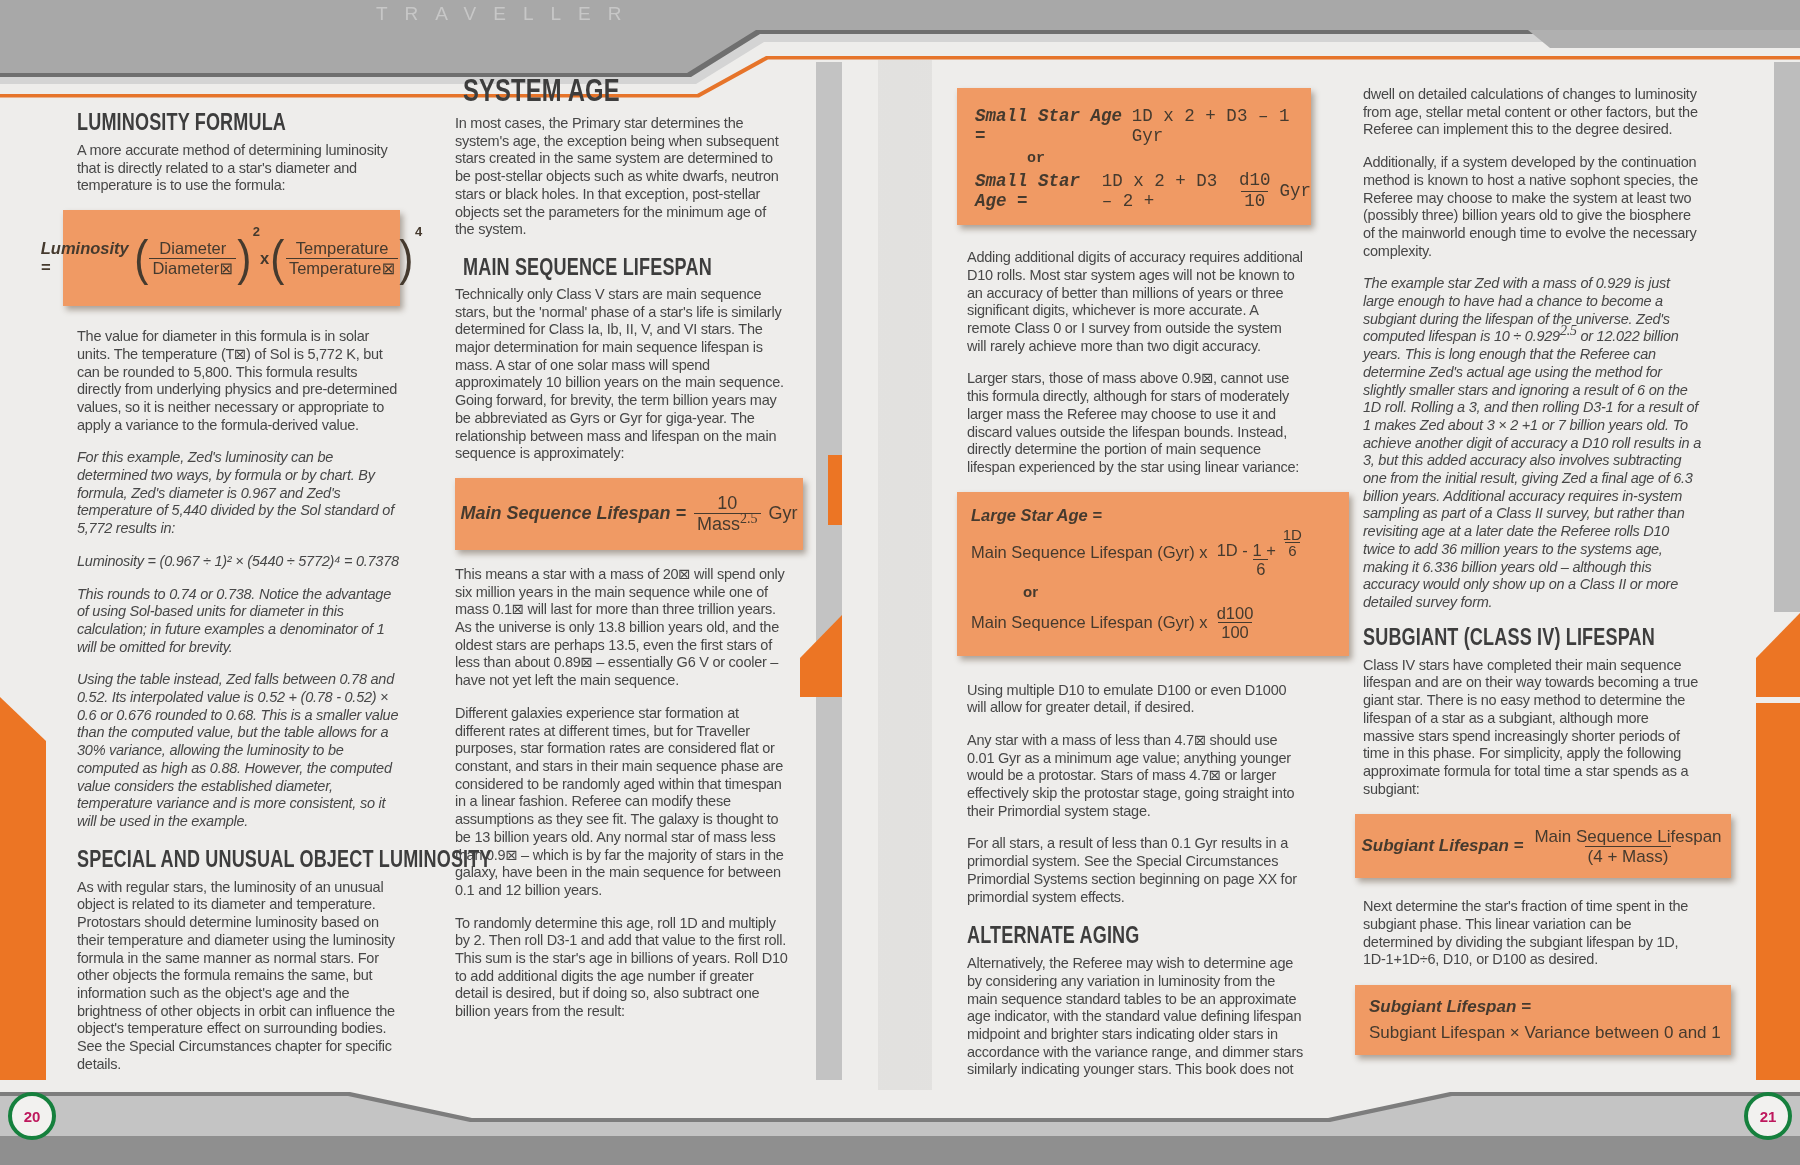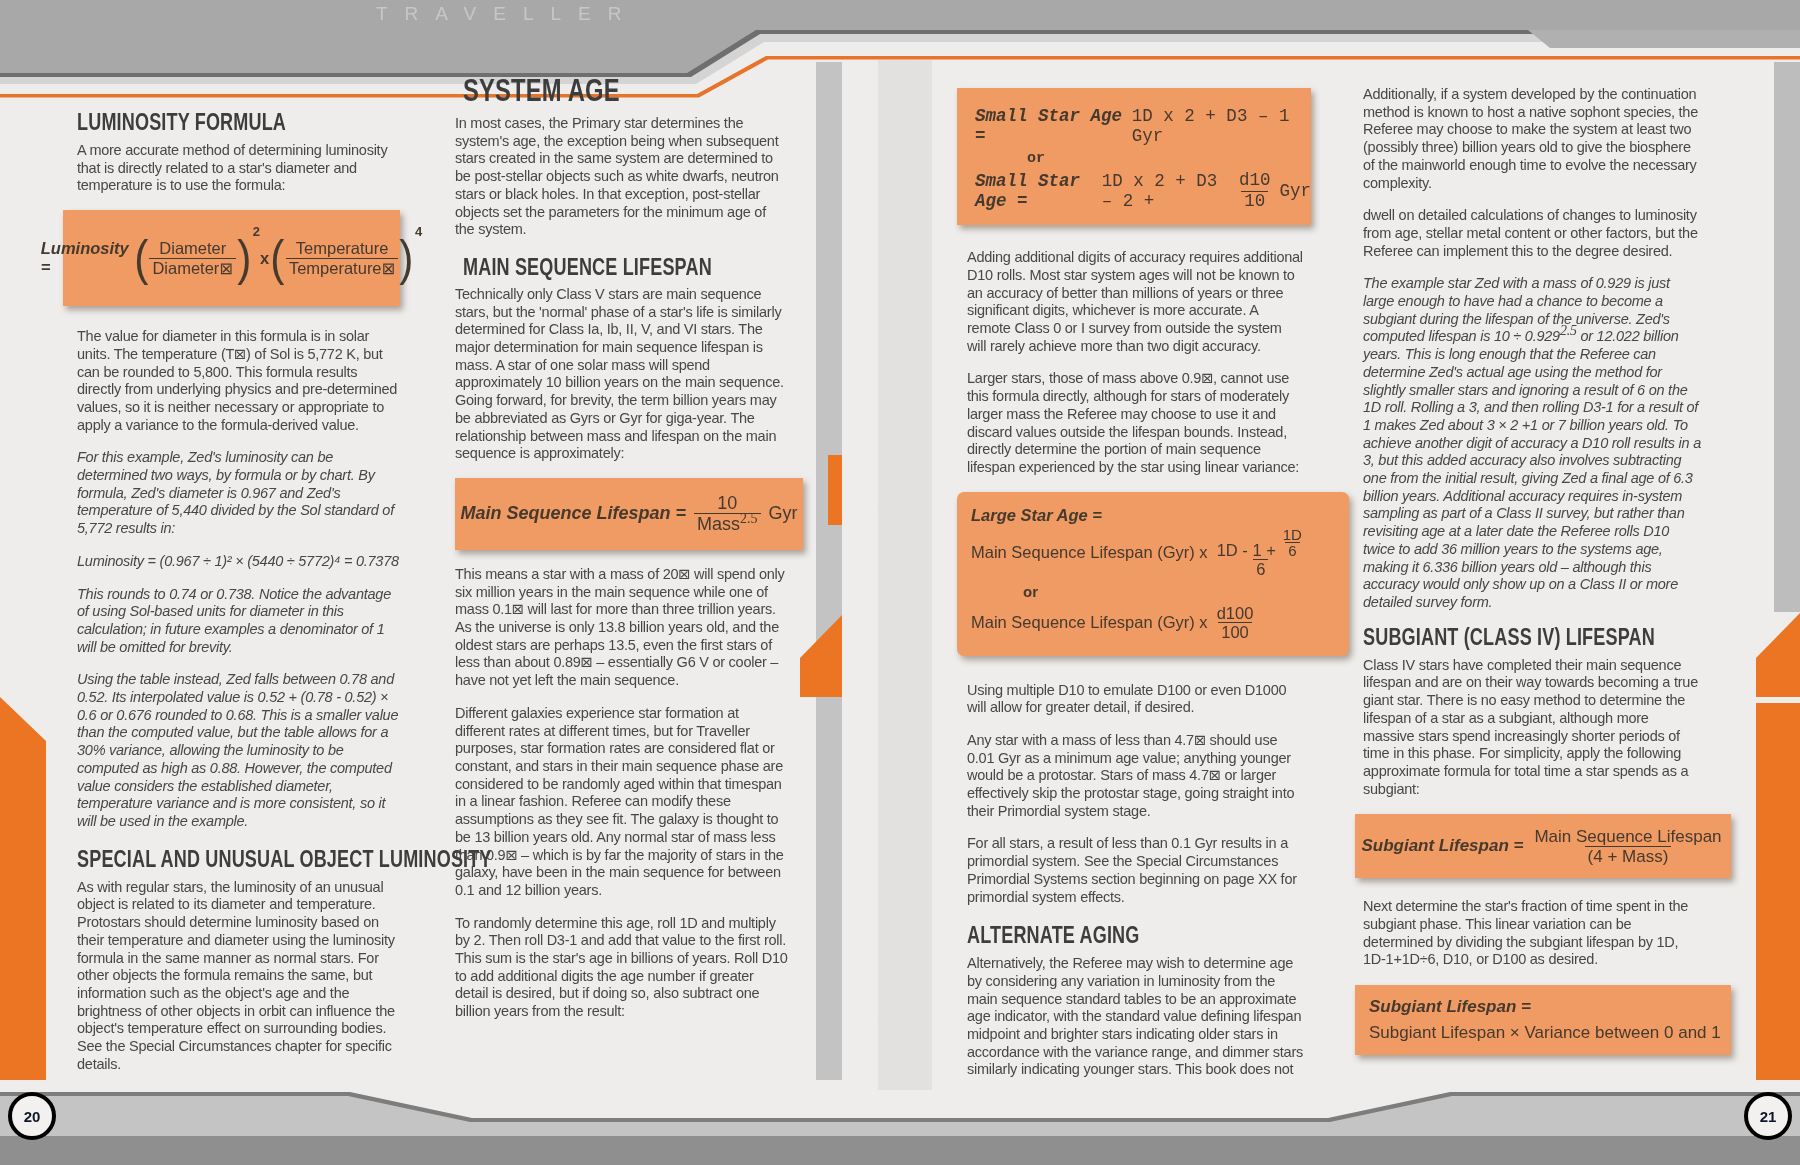--- a/index.html
+++ b/index.html
@@ -18,23 +18,23 @@
   .edge-left-orange{background:#ec7524;clip-path:polygon(0 697px,46px 741px,46px 1080px,0 1080px);}
   .edge-right-gray{background:#bdbdbd;clip-path:polygon(1774px 62px,1800px 62px,1800px 612px,1774px 612px);}
   .edge-right-orange1{background:#ec7524;clip-path:polygon(1756px 658px,1800px 613px,1800px 697px,1756px 697px);}
   .edge-right-orange2{background:#ec7524;clip-path:polygon(1756px 703px,1800px 703px,1800px 1080px,1756px 1080px);}
   .gutter-gray{background:#c3c3c3;clip-path:polygon(816px 62px,842px 62px,842px 1080px,816px 1080px);}
   .gutter-orange-sliver{background:#ec7524;clip-path:polygon(828px 455px,842px 455px,842px 525px,828px 525px);}
   .gutter-orange-para{background:#ec7524;clip-path:polygon(800px 658px,842px 615px,842px 697px,800px 697px);}
   .seam{background:linear-gradient(to right,rgba(0,0,0,0) 0,rgba(0,0,0,.05) 50%,rgba(0,0,0,0) 100%);
         clip-path:polygon(878px 60px,932px 60px,932px 1090px,878px 1090px);}
   .brand{position:absolute;left:376px;top:3px;font-size:19px;letter-spacing:17px;color:#c7c7c7;font-weight:400;}
-  .pgc{position:absolute;width:48px;height:48px;border-radius:50%;background:#f2f1ef;border:4px solid #000000;
+  .pgc{position:absolute;width:48px;height:48px;border-radius:50%;background:#f2f1ef;border:4px solid #15803d;
        box-sizing:border-box;display:flex;align-items:center;justify-content:center;
-       font-size:15px;font-weight:bold;color:#0f172a;z-index:6;}
+       font-size:15px;font-weight:bold;color:#be185d;z-index:6;}
   .pgc-l{left:8px;top:1092px;} .pgc-r{left:1744px;top:1092px;}
   
   .col{position:absolute;z-index:4;}
   #col1{left:63px;top:112px;width:340px;}
   #col2{left:455px;top:76px;width:350px;}
   #col3{left:957px;top:88px;width:392px;}
   #col4{left:1355px;top:86px;width:376px;}
   .bodytext{font-size:14.5px;line-height:17.7px;letter-spacing:-0.25px;color:#474747;margin:0 0 15px 0;}
   .it{font-style:italic;}
   #col1 .bodytext{margin-left:14px;width:326px;}
@@ -59,21 +59,21 @@
   .bigparen{font-size:50px;font-weight:400;line-height:0.8;transform:scaleX(.85);color:#453a2e;}
   .pexp{font-size:13px;font-weight:700;align-self:flex-start;margin-top:14px;}
   .fbox-lum .flabel{font-size:16.5px;margin-right:4px;}
   
   .fbox-msl{width:348px;height:72px;margin:8px 0 16px 0;display:flex;align-items:center;justify-content:center;font-size:18px;gap:8px;}
   
   .fbox-small{width:354px;padding:16px 0 12px 18px;font-size:17.5px;margin:0 0 24px 0;font-family:Liberation Mono, monospace;}
   .fbox-small .fline{margin:2px 0;display:flex;align-items:center;gap:6px;}
   .fbox-small .or{margin:4px 0 4px 52px;font-weight:700;font-size:15px;}
   
-  .fbox-large{width:392px;padding:14px 0 12px 14px;font-size:16.5px;margin:10px 0 26px 0;border-radius:7px;}
+  .fbox-large{width:392px;padding:14px 0 12px 14px;font-size:16.5px;margin:10px 0 26px 0;}
   .fbox-large .or{margin:4px 0 4px 52px;font-weight:700;font-size:15px;}
   .fbox-large .fline{display:flex;align-items:center;gap:6px;margin:2px 0;}
   .mini{font-size:15px;line-height:1.05;}
   
   .fbox-sub1{width:376px;height:64px;margin:16px 0 20px 0;display:flex;align-items:center;justify-content:center;font-size:17px;gap:8px;}
   .fbox-sub2{width:376px;padding:12px 0 12px 14px;font-size:17px;margin:16px 0 0 0;}
   .fbox-sub2 .l2{font-weight:400;margin-top:6px;}
 </style>
 </head>
 <body>
@@ -199,22 +199,22 @@
     </div>
 
     <p class="bodytext">Using multiple D10 to emulate D100 or even D1000 will allow for greater detail, if desired.</p>
     <p class="bodytext">Any star with a mass of less than 4.7⊠ should use 0.01 Gyr as a minimum age value; anything younger would be a protostar. Stars of mass 4.7⊠ or larger effectively skip the protostar stage, going straight into their Primordial system stage.</p>
     <p class="bodytext" style="margin-bottom:19px;">For all stars, a result of less than 0.1 Gyr results in a primordial system. See the Special Circumstances Primordial Systems section beginning on page XX for primordial system effects.</p>
     <div class="hd hd2"><span class="cond">ALTERNATE AGING</span></div>
     <p class="bodytext">Alternatively, the Referee may wish to determine age by considering any variation in luminosity from the main sequence standard tables to be an approximate age indicator, with the standard value defining lifespan midpoint and brighter stars indicating older stars in accordance with the variance range, and dimmer stars similarly indicating younger stars. This book does not</p>
   </div>
 
   <div class="col" id="col4">
+    <p class="bodytext">dwell on detailed calculations of changes to luminosity from age, stellar metal content or other factors, but the Referee can implement this to the degree desired.</p>
     <p class="bodytext">Additionally, if a system developed by the continuation method is known to host a native sophont species, the Referee may choose to make the system at least two (possibly three) billion years old to give the biosphere of the mainworld enough time to evolve the necessary complexity.</p>
-    <p class="bodytext">dwell on detailed calculations of changes to luminosity from age, stellar metal content or other factors, but the Referee can implement this to the degree desired.</p>
     <p class="bodytext it"><span>The example star Zed with a mass of 0.929 is just large enough to have had a chance to become a subgiant during the lifespan of the universe. Zed's computed lifespan is 10 ÷ 0.929</span><span class="supsc">2.5</span><span> or 12.022 billion years. This is long enough that the Referee can determine Zed's actual age using the method for slightly smaller stars and ignoring a result of 6 on the 1D roll. Rolling a 3, and then rolling D3-1 for a result of 1 makes Zed about 3 × 2 +1 or 7 billion years old. To achieve another digit of accuracy a D10 roll results in a 3, but this added accuracy also involves subtracting one from the initial result, giving Zed a final age of 6.3 billion years. Additional accuracy requires in-system sampling as part of a Class II survey, but rather than revisiting age at a later date the Referee rolls D10 twice to add 36 million years to the systems age, making it 6.336 billion years old – although this accuracy would only show up on a Class II or more detailed survey form.</span></p>
     <div class="hd hd2" style="margin-top:2px;"><span class="cond">SUBGIANT (CLASS IV) LIFESPAN</span></div>
     <p class="bodytext">Class IV stars have completed their main sequence lifespan and are on their way towards becoming a true giant star. There is no easy method to determine the lifespan of a star as a subgiant, although more massive stars spend increasingly shorter periods of time in this phase. For simplicity, apply the following approximate formula for total time a star spends as a subgiant:</p>
 
     <div class="fbox fbox-sub1">
       <span class="flabel">Subgiant Lifespan =</span>
       <span class="frac">
         <span class="num">Main Sequence Lifespan</span>
         <span class="den">(4 + Mass)</span>
       </span>

